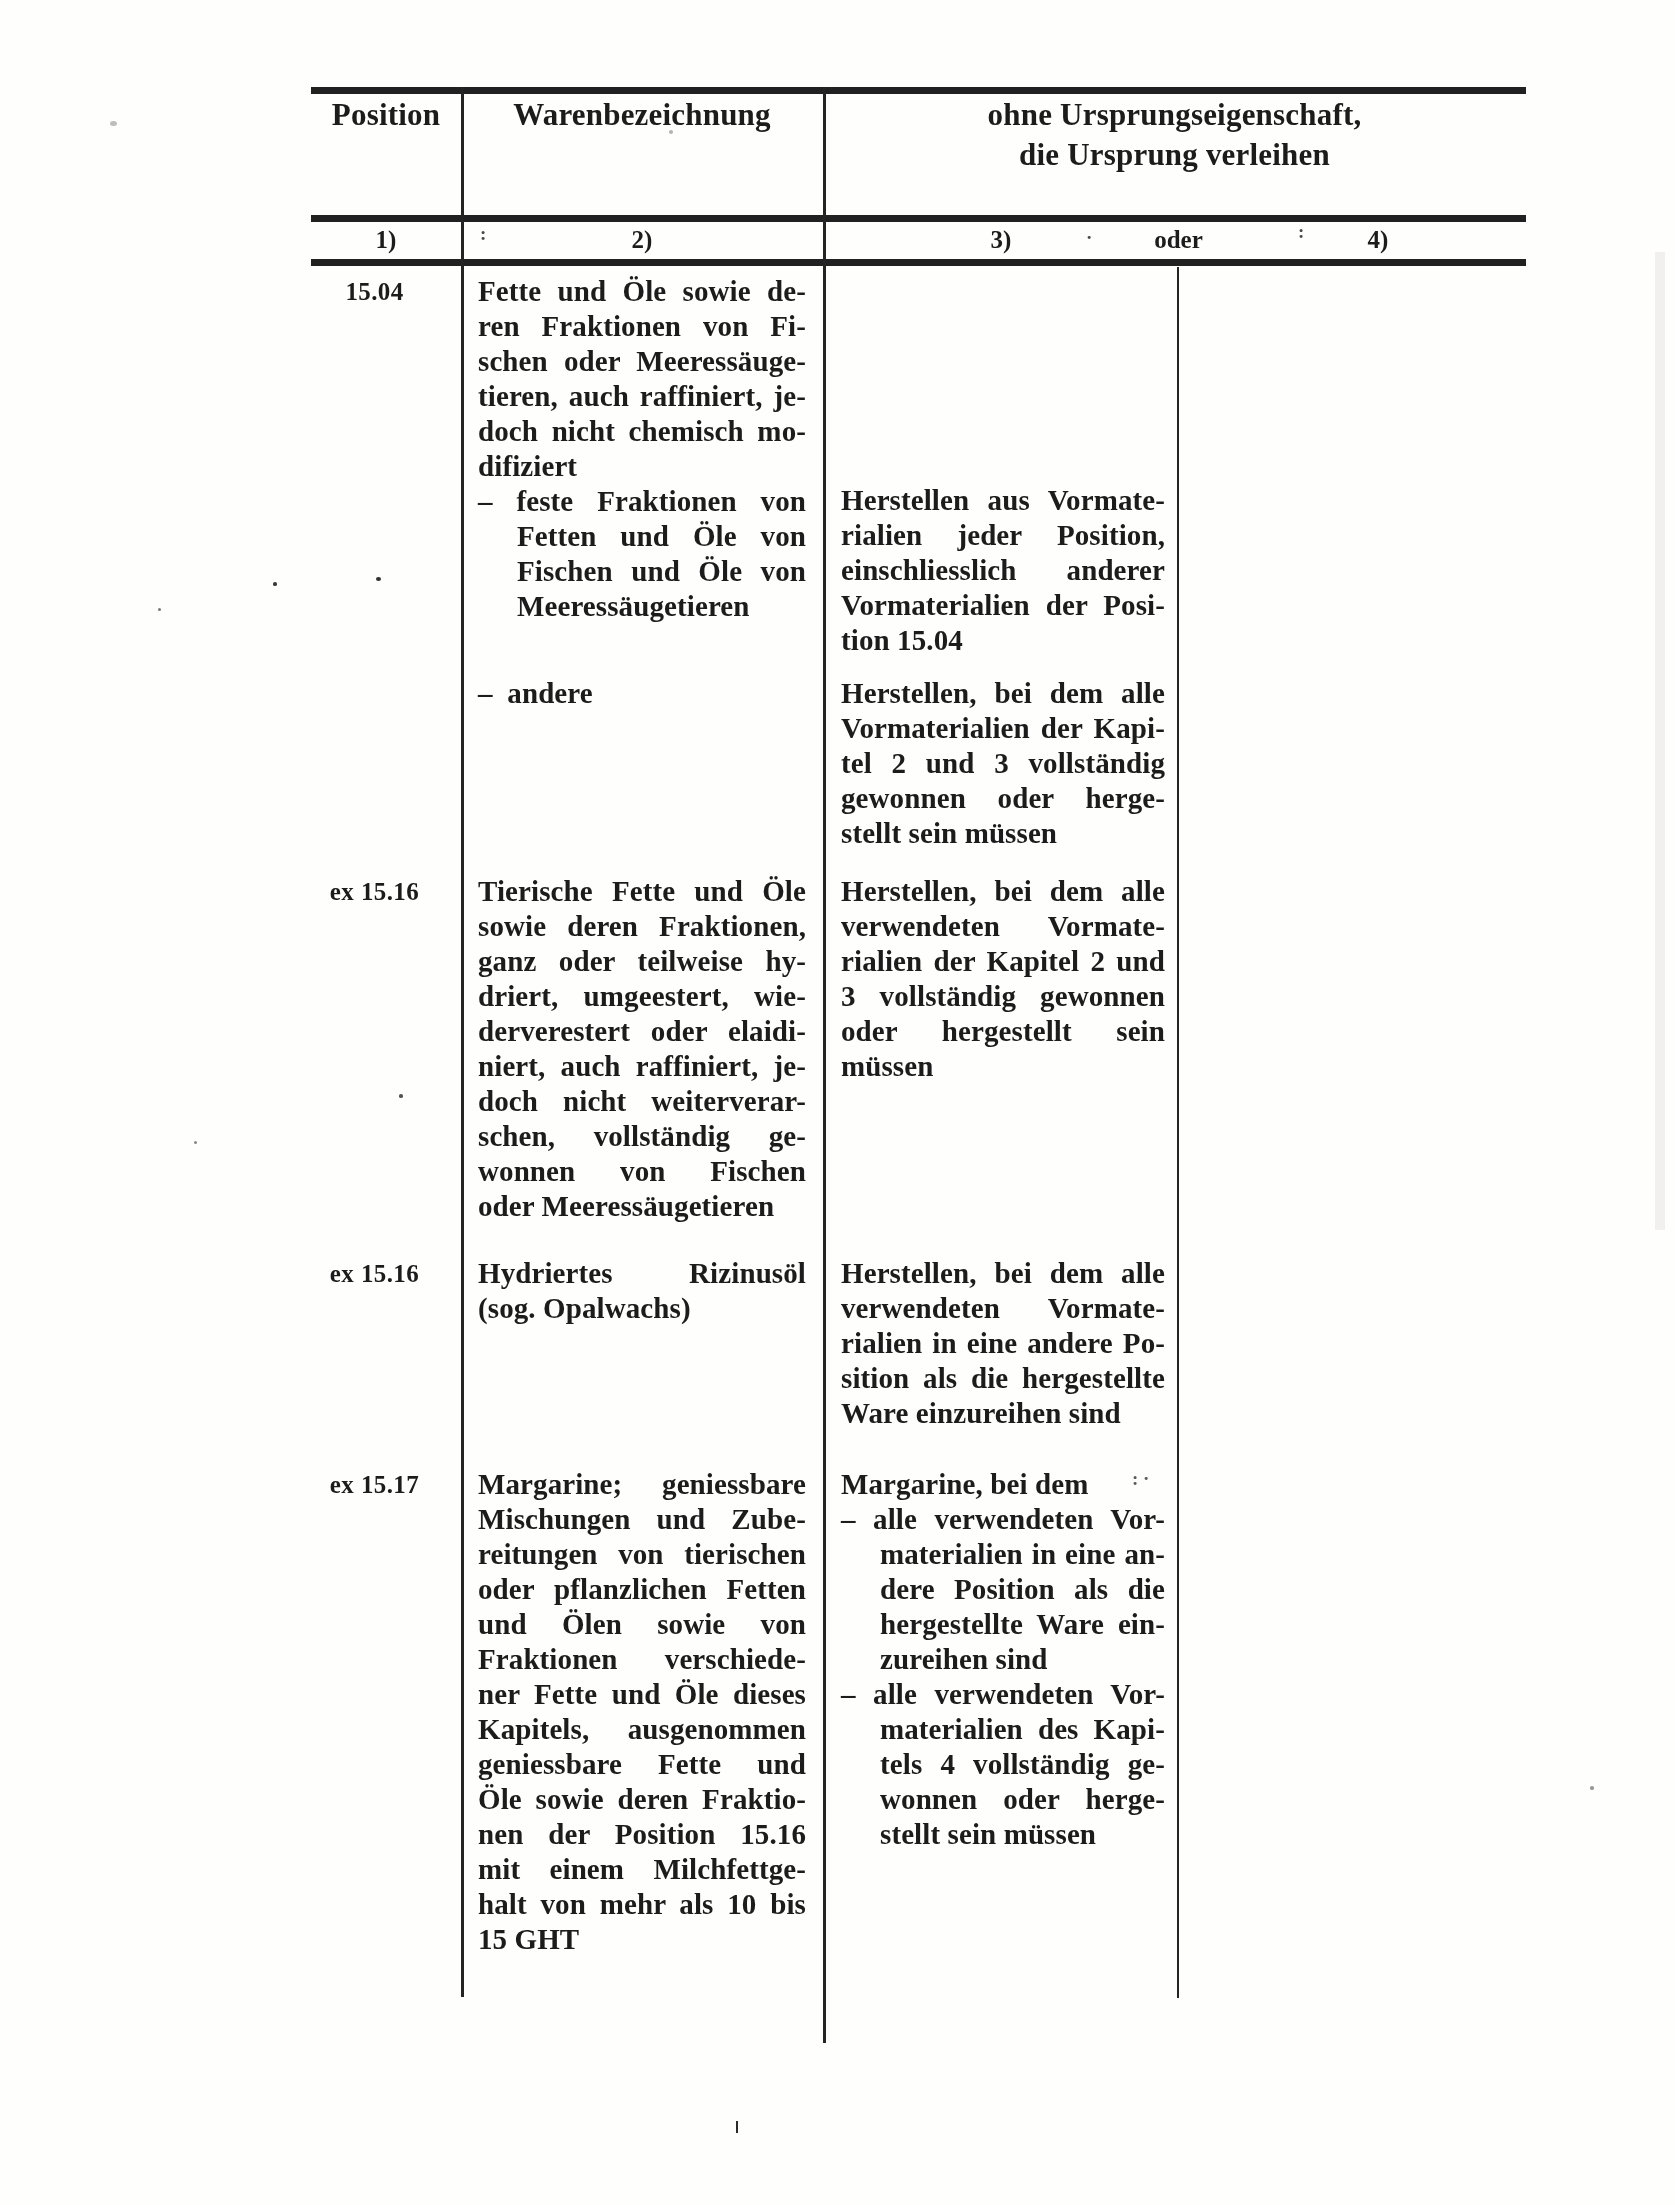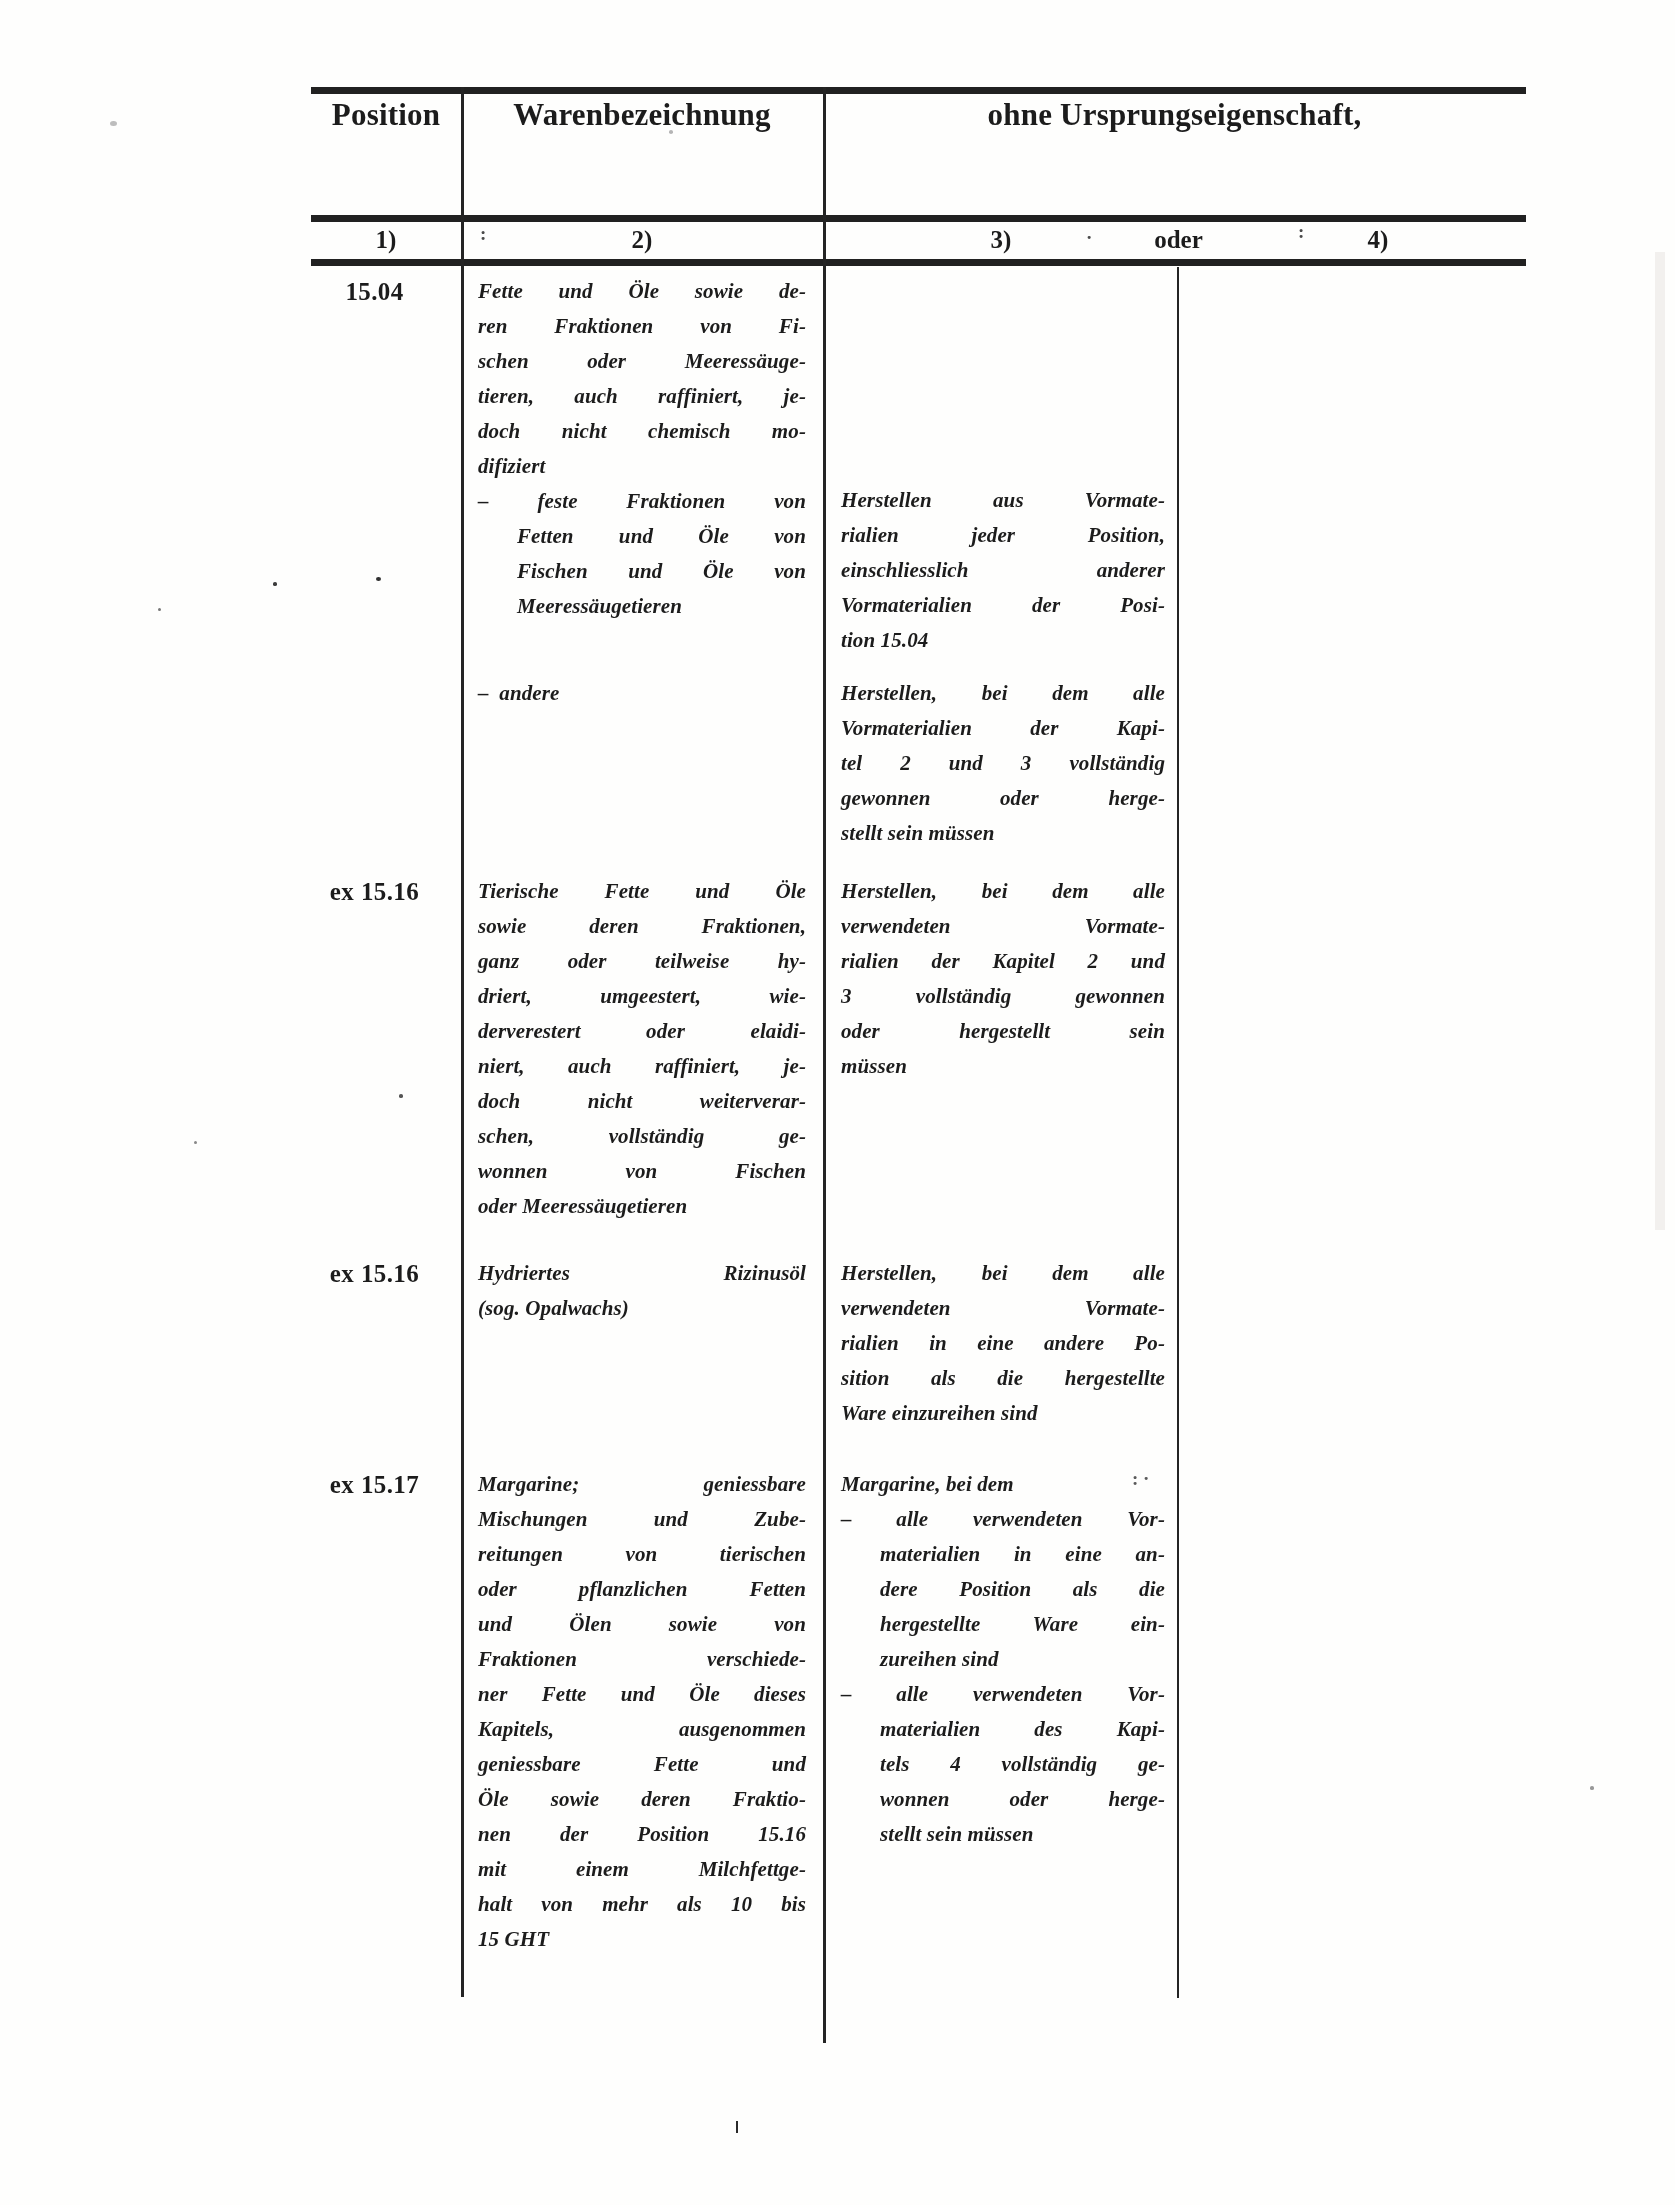--- a/index.html
+++ b/index.html
@@ -13,21 +13,21 @@
     overflow:hidden;
   }
   
   .hrule{position:absolute;left:311px;width:1215px;height:6.7px;background:#212121;}
   .vline{position:absolute;width:3px;background:#242424;}
   
   .hcell{position:absolute;font-size:31px;line-height:40px;text-align:center;letter-spacing:0.2px;}
   .hcell .line{min-height:40px;}
   .subcell{position:absolute;font-size:25px;line-height:37px;text-align:center;}
   
-  .cell{position:absolute;font-size:21px;line-height:35px;letter-spacing:0.1px;font-style:italic;}
+  .cell{position:absolute;font-size:29px;line-height:35px;letter-spacing:0.1px;}
   .cell .line{white-space:pre-wrap;min-height:35px;}
   .cell .line.j{text-align:justify;text-align-last:justify;}
   .cell .line.i{padding-left:39px;}
   .cell .line.g1{margin-top:52px;}
   .cell .line.g6{margin-top:209px;}
   .cell .line.gh{margin-top:18px;}
   .pos{position:absolute;left:311px;width:127px;font-size:25px;line-height:35px;text-align:center;letter-spacing:0.4px;}
   
   .speck{position:absolute;border-radius:50%;}
   .tspeck{position:absolute;color:#4a4a4a;font-size:19px;font-weight:700;line-height:19px;}
@@ -44,20 +44,21 @@
   <div class="hrule" style="top:259px;height:7.4px;"></div>
 
   <div class="vline" style="left:461px;top:87px;height:1910px;"></div>
   <div class="vline" style="left:823px;top:87px;height:1956px;"></div>
   <div class="vline" style="left:1177px;top:267px;height:1731px;width:2.2px;"></div>
 
   <div class="hcell" style="left:311px;top:95px;width:150px;">Position</div>
   <div class="hcell" style="left:461px;top:95px;width:362px;">Warenbezeichnung</div>
   <div class="hcell" style="left:824px;top:95px;width:701px;">
       <div class="line">ohne Ursprungseigenschaft,</div>
+      <div class="line">die Ursprung verleihen</div>
     </div>
 
   <div class="subcell" style="left:311px;top:221px;width:150px;">1)</div>
   <div class="subcell" style="left:461px;top:221px;width:362px;">2)</div>
   <div class="subcell" style="left:824px;top:221px;width:354px;">3)</div>
   <div class="subcell" style="left:1097px;top:221px;width:163px;text-align:center;">oder</div>
   <div class="subcell" style="left:1267px;top:221px;width:222px;">4)</div>
 
   <div class="pos" style="top:274px;">15.04</div>
   <div class="cell" style="left:478px;top:274px;width:328px;">

